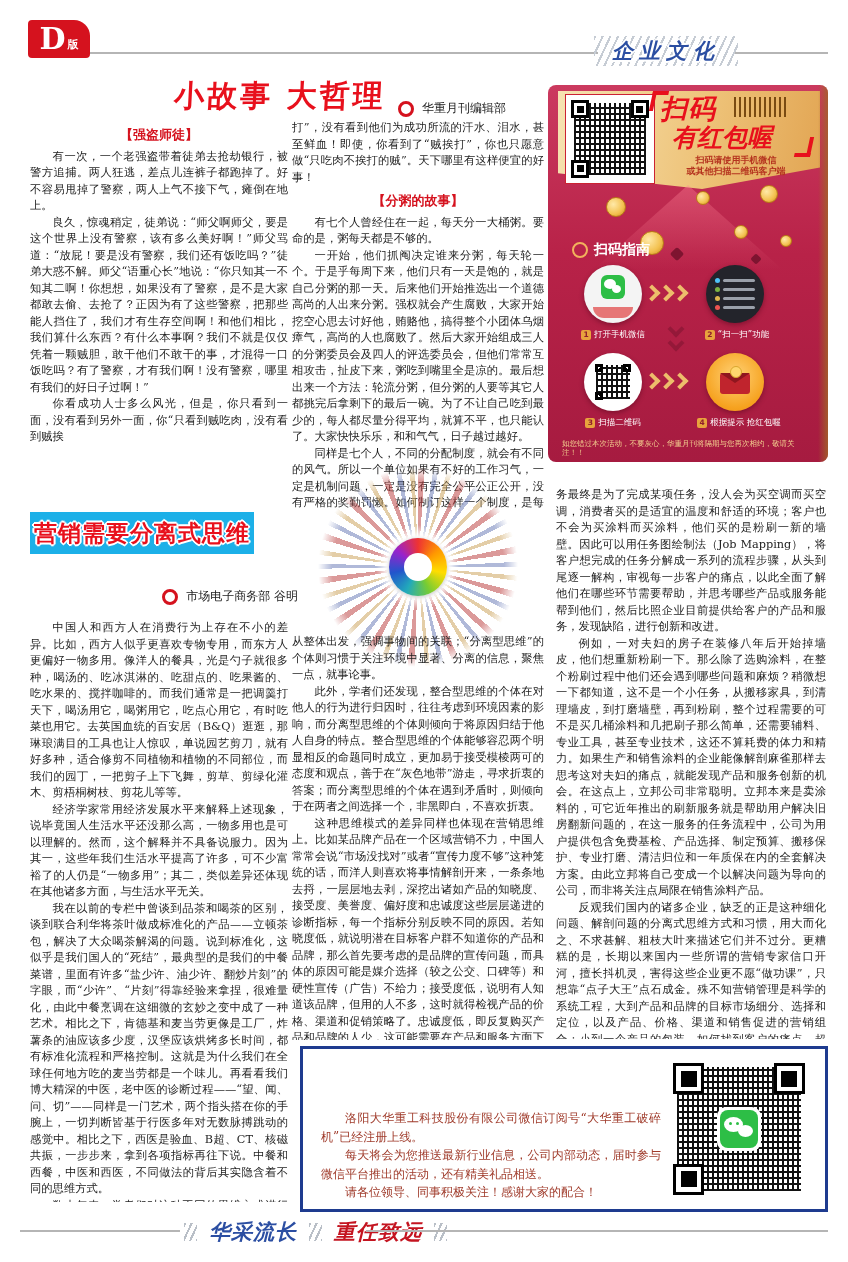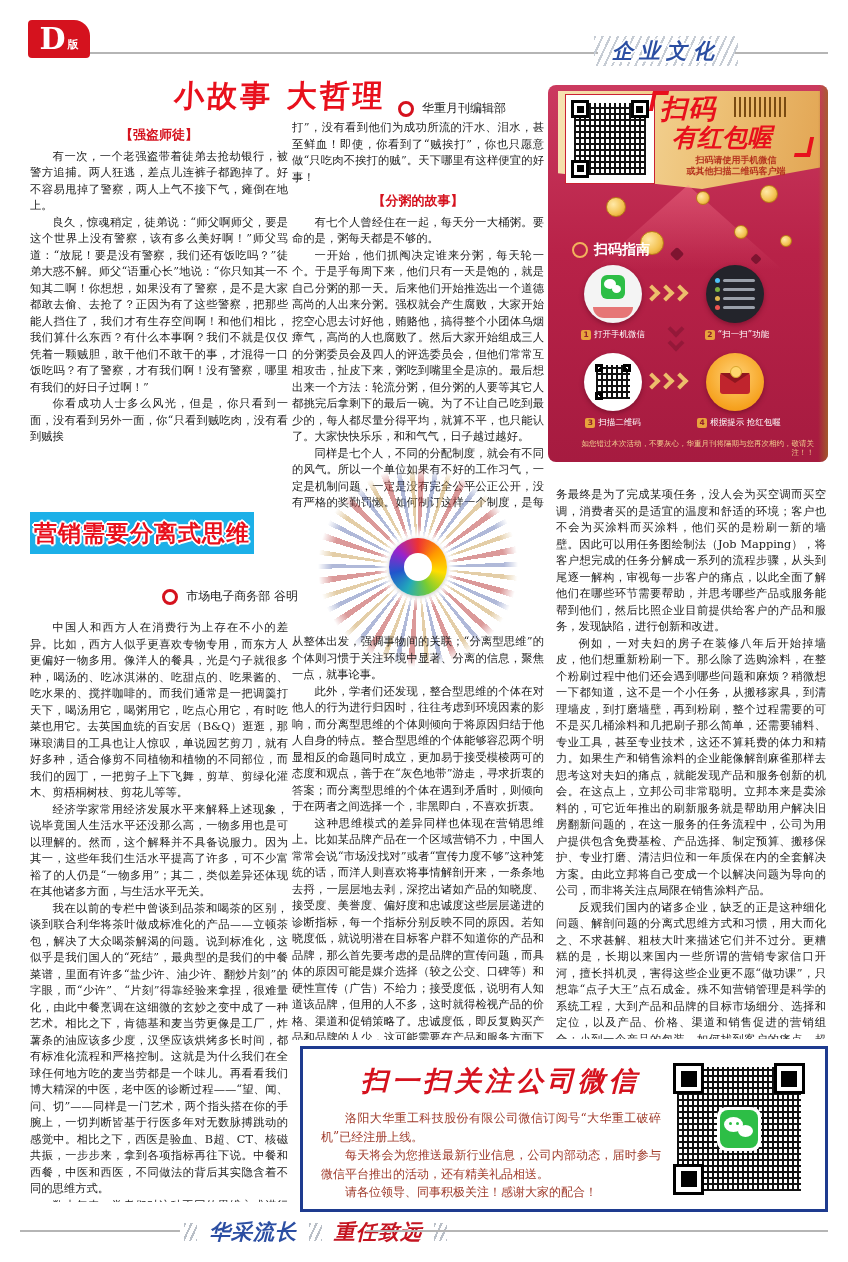--- a/index.html
+++ b/index.html
@@ -81,21 +81,21 @@
   #chev2{left:100px;top:290px;}
   #chevmid{left:116px;top:246px;transform:rotate(90deg);opacity:.55;}
   #chevmid .chev{border-color:#7e1430;}
   .pcap{position:absolute;color:#fff;font-size:8.5px;text-align:center;line-height:10px;}
   #cap1{left:14px;top:244px;width:102px;}
   #cap2{left:136px;top:244px;width:106px;}
   #cap3{left:14px;top:332px;width:102px;}
   #cap4{left:136px;top:332px;width:110px;}
   .stepnum{display:inline-block;min-width:10px;height:10px;background:#e8a33d;color:#8f1d2c;font-size:7.5px;
       font-weight:bold;line-height:10px;border-radius:2px;margin-right:3px;}
-  .pnote{position:absolute;left:14px;top:354px;width:252px;text-align:right;color:#f3cf8f;font-size:7.5px;line-height:9px;}
+  .pnote{position:absolute;left:14px;top:354px;width:252px;text-align:left;color:#f3cf8f;font-size:7.5px;line-height:9px;}
   
   .a2-titlebox{position:absolute;left:30px;top:512px;width:224px;height:42px;background:#1cb0e8;
       display:flex;align-items:center;justify-content:center;}
   .a2-title{color:#e8101c;font-size:23px;font-weight:700;letter-spacing:1px;
       text-shadow:-2px 0 0 #fff,2px 0 0 #fff,0 -2px 0 #fff,0 2px 0 #fff,-1px -1px 0 #fff,1px 1px 0 #fff,-1px 1px 0 #fff,1px -1px 0 #fff;}
   #a2c1{left:30px;top:620px;width:258px;height:582px;}
   #a2c2{left:292px;top:634px;width:252px;height:406px;}
   #a2c3{left:556px;top:487px;width:270px;height:552px;}
   .burst{position:absolute;left:298px;top:500px;width:240px;height:134px;}
   .burst-rays{position:absolute;left:50%;top:50%;width:220px;height:220px;margin:-110px;border-radius:50%;
@@ -287,21 +287,20 @@
     <p>这种思维模式的差异同样也体现在营销思维上。比如某品牌产品在一个区域营销不力，中国人常常会说“市场没找对”或者“宣传力度不够”这种笼统的话，而洋人则喜欢将事情解剖开来，一条条地去捋，一层层地去剥，深挖出诸如产品的知晓度、接受度、美誉度、偏好度和忠诚度这些层层递进的诊断指标，每一个指标分别反映不同的原因。若知晓度低，就说明潜在目标客户群不知道你的产品和品牌，那么首先要考虑的是品牌的宣传问题，而具体的原因可能是媒介选择（较之公交、口碑等）和硬性宣传（广告）不给力；接受度低，说明有人知道该品牌，但用的人不多，这时就得检视产品的价格、渠道和促销策略了。忠诚度低，即反复购买产品和品牌的人少，这可能需要在产品和服务方面下功夫。</p>
 
   </div>
   <div class="bt" id="a2c3">
     <p class="cont">务最终是为了完成某项任务，没人会为买空调而买空调，消费者买的是适宜的温度和舒适的环境；客户也不会为买涂料而买涂料，他们买的是粉刷一新的墙壁。因此可以用任务图绘制法（Job Mapping），将客户想完成的任务分解成一系列的流程步骤，从头到尾逐一解构，审视每一步客户的痛点，以此全面了解他们在哪些环节需要帮助，并思考哪些产品或服务能帮到他们，然后比照企业目前提供给客户的产品和服务，发现缺陷，进行创新和改进。</p>
     <p>例如，一对夫妇的房子在装修八年后开始掉墙皮，他们想重新粉刷一下。那么除了选购涂料，在整个粉刷过程中他们还会遇到哪些问题和麻烦？稍微想一下都知道，这不是一个小任务，从搬移家具，到清理墙皮，到打磨墙壁，再到粉刷，整个过程需要的可不是买几桶涂料和几把刷子那么简单，还需要辅料、专业工具，甚至专业技术，这还不算耗费的体力和精力。如果生产和销售涂料的企业能像解剖麻雀那样去思考这对夫妇的痛点，就能发现产品和服务创新的机会。在这点上，立邦公司非常聪明。立邦本来是卖涂料的，可它近年推出的刷新服务就是帮助用户解决旧房翻新问题的，在这一服务的任务流程中，公司为用户提供包含免费基检、产品选择、制定预算、搬移保护、专业打磨、清洁归位和一年质保在内的全套解决方案。由此立邦将自己变成一个以解决问题为导向的公司，而非将关注点局限在销售涂料产品。</p>
     <p>反观我们国内的诸多企业，缺乏的正是这种细化问题、解剖问题的分离式思维方式和习惯，用大而化之、不求甚解、粗枝大叶来描述它们并不过分。更糟糕的是，长期以来国内一些所谓的营销专家信口开河，擅长抖机灵，害得这些企业更不愿“做功课”，只想靠“点子大王”点石成金。殊不知营销管理是科学的系统工程，大到产品和品牌的目标市场细分、选择和定位，以及产品、价格、渠道和销售促进的营销组合；小到一个产品的包装、如何找到客户的痛点、超市选择所播放的音乐等，每一个环节都需要解剖麻雀的扎实功夫，需要条分缕析，而不是单纯凭经验、凭感觉。</p>
   </div>
 
   <div class="wbox">
-    <div class="wbox-title">扫一扫关注公司微信</div>
     <div class="wbox-body">
       <p>洛阳大华重工科技股份有限公司微信订阅号“大华重工破碎机”已经注册上线。</p>
       <p>每天将会为您推送最新行业信息，公司内部动态，届时参与微信平台推出的活动，还有精美礼品相送。</p>
       <p>请各位领导、同事积极关注！感谢大家的配合！</p>
     </div>
     <div class="qr" id="wbox-qr">
       <div class="qrpat"></div>
       <i class="fd tl"></i>
       <i class="fd tr"></i>
       <i class="fd bl"></i>

